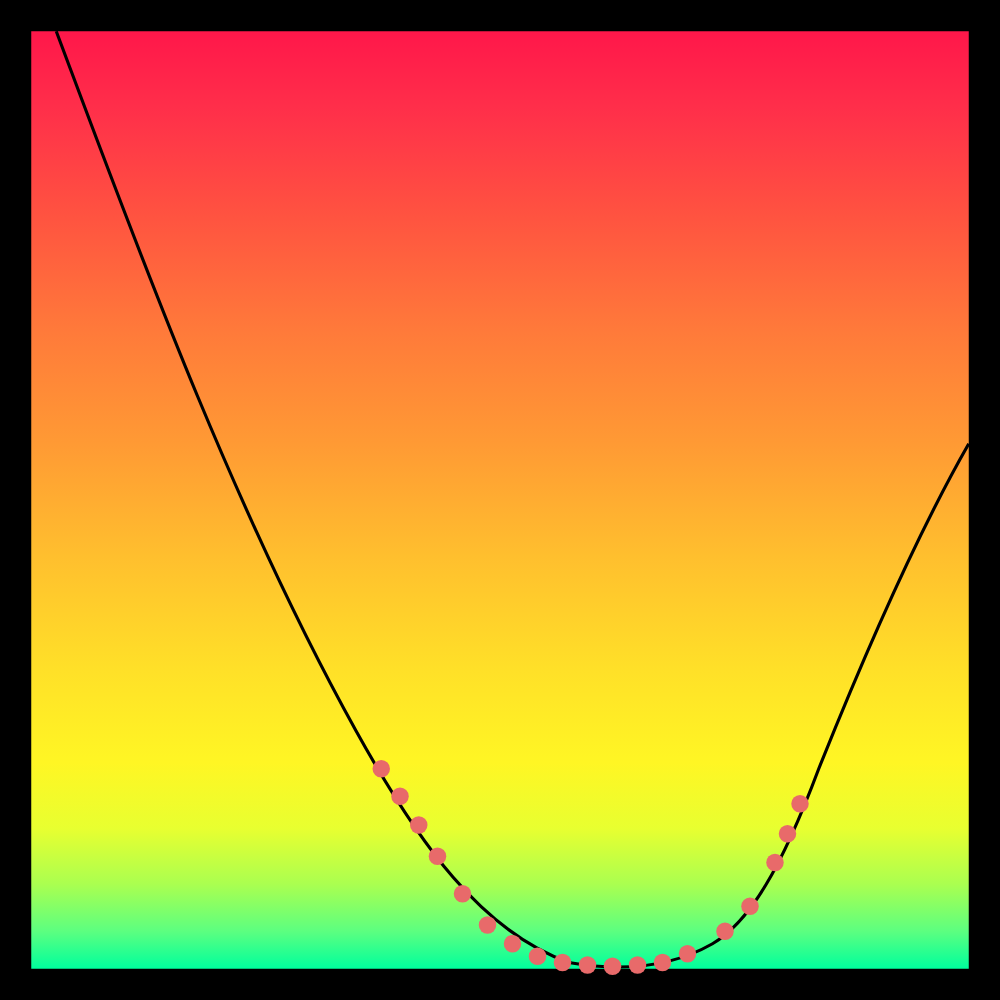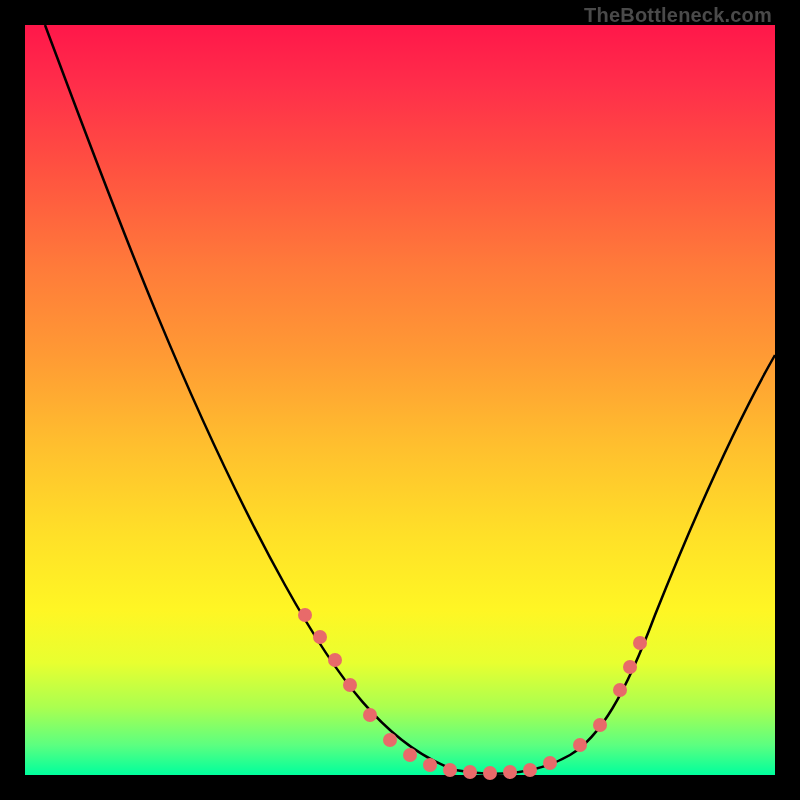--- a/index.html
+++ b/index.html
@@ -93,15 +93,14 @@
         <circle cx="555" cy="720" r="7"></circle>
         <circle cx="575" cy="700" r="7"></circle>
         <circle cx="595" cy="665" r="7"></circle>
         <circle cx="605" cy="642" r="7"></circle>
         <circle cx="615" cy="618" r="7"></circle>
       </g>
     </svg>
 
   </div>
 
-  <div class="watermark">TheBottleneck.com</div>
 
 </div>
 
 </body></html>

